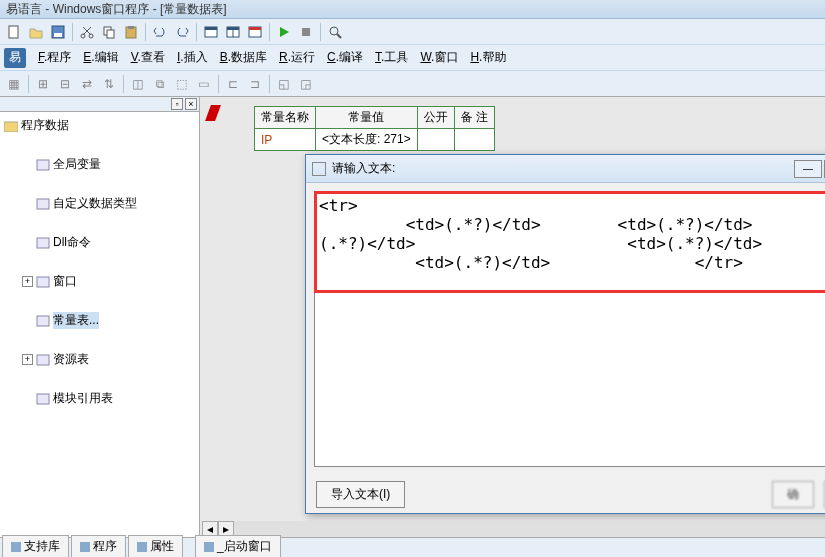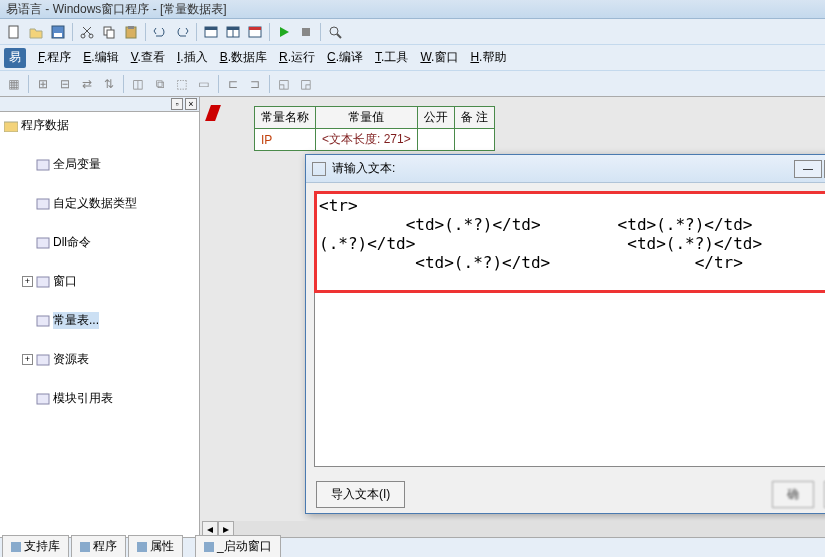--- a/index.html
+++ b/index.html
@@ -32,21 +32,21 @@
 .tree-node.sel .lbl { background: #cce0f4; }
 
 .content { flex: 1; background: #e8e8e8; position: relative; overflow: hidden; }
 .red-marker { position: absolute; left: 8px; top: 8px; width: 10px; height: 16px; background: #c00; transform: skewX(-20deg); }
 
 .const-panel { position: absolute; left: 40px; top: 9px; margin-left: 14px; }
 .const-table { border-collapse: collapse; background: #fff; }
 .const-table th, .const-table td { border: 1px solid #4a8a4a; padding: 2px 6px; font-size: 12px; }
 .const-table th { background: #f4f4f4; font-weight: normal; }
 .const-table .ip { color: #c2410c; }
-.const-table .val { color: #7f1d1d; }
+.const-table .val { color: #000000; }
 
 .dialog { position: absolute; left: 305px; top: 154px; width: 584px; height: 360px; background: #f0f0f0; border: 1px solid #4a7ab0; box-shadow: 2px 2px 8px rgba(0,0,0,0.3); }
 .dlg-title { height: 28px; background: linear-gradient(#e8f0fa, #d4e4f4); display: flex; align-items: center; padding: 0 6px; border-bottom: 1px solid #b0c4d8; }
 .dlg-title .ico { width: 14px; height: 14px; border: 1px solid #888; margin-right: 6px; }
 .dlg-title .txt { flex: 1; }
 .dlg-btns { display: flex; gap: 2px; }
 .dlg-btn { width: 28px; height: 18px; border: 1px solid #888; display: flex; align-items: center; justify-content: center; font-size: 10px; cursor: pointer; }
 .dlg-btn.close { background: #d9534f; color: #fff; border-color: #a03; }
 .dlg-btn.min, .dlg-btn.max { background: #e8f0fa; }
 

